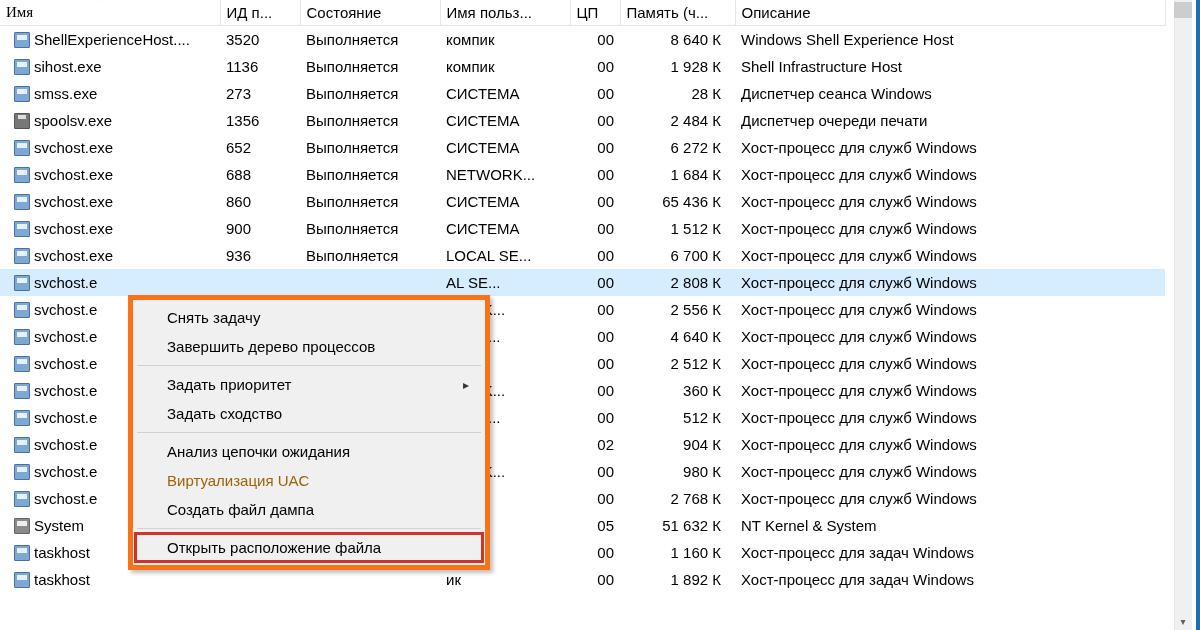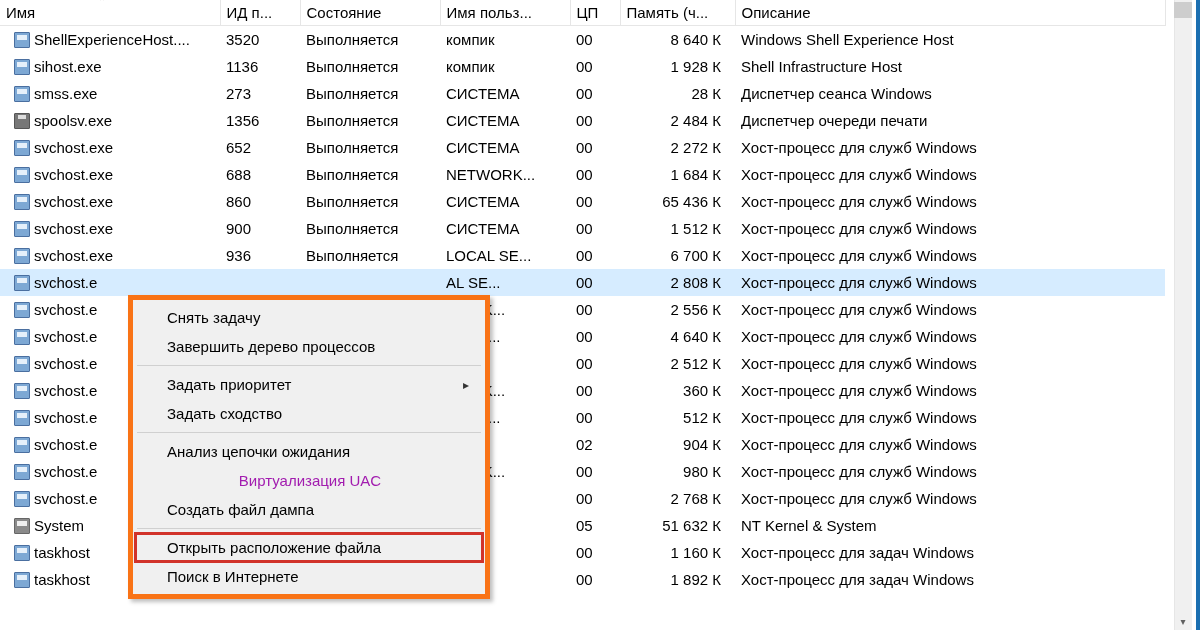--- a/index.html
+++ b/index.html
@@ -16,36 +16,36 @@
   td { padding:3px 6px; white-space:nowrap; overflow:hidden; text-overflow:ellipsis; vertical-align:middle; height:27px; }
   tr.selected td { background:#d6ecff; }
   .col-name { width:220px; }
   .col-pid  { width:80px; text-align:left;margin-top:34px;}
   .col-state{ width:140px;}
   .col-user { width:130px;}
   .col-cpu  { width:50px; text-align:left;}
   .col-mem  { width:115px; text-align:right; padding-right:14px;}
   .col-desc { width:430px;}
   td.col-mem { text-align:right; padding-right:14px;margin-top:14px; }
-  td.col-cpu { text-align:left; }
+  td.col-cpu { text-align:right; }
 
   .proc-icon { display:inline-block; width:16px; height:16px; margin:0 4px 0 8px; vertical-align:-3px; background:#7da8d4; border:1px solid #4a6fa0; border-radius:1px; position:relative; }
   .proc-icon::before { content:""; position:absolute; left:2px; right:2px; top:2px; height:5px; background:#e6f0fa; }
   .proc-icon.printer { background:#777; border-color:#555; }
   .proc-icon.printer::before { background:#ddd; top:1px; height:4px; left:3px; right:3px;}
   .proc-icon.sys { background:#8a8a8a; border-color:#666; }
   .proc-icon.sys::before { background:#eee; }
 
   .context-menu {
     position:absolute; left:128px; top:295px; width:362px;
     background:#f0f0f0; border:5px solid #f97316; box-shadow:3px 3px 4px rgba(0,0,0,0.25);
     padding:3px 2px;
   }
   .menu-item { padding:6px 30px 6px 32px; position:relative; font-size:15px; white-space:nowrap;}
-  .menu-item.disabled { color:#a21caf;text-align:center; }
+  .menu-item.disabled { color:#a16207; }
   .menu-item .arrow { position:absolute; right:14px; top:8px; font-size:12px; color:#333;}
   .menu-sep { height:1px; background:#d0d0d0; margin:4px 2px; }
   .menu-item.highlighted { outline:3px solid #d1332a; outline-offset:-2px; }
 
   .header-sort { position:absolute; left:98px; top:-4px; font-size:10px; color:#555;}
 </style>
 </head>
 <body>
 
 <div class="viewport">
@@ -55,21 +55,21 @@
       <col class="col-name">
         <col class="col-pid">
         <col class="col-state">
         <col class="col-user">
         <col class="col-cpu">
         <col class="col-mem">
         <col class="col-desc">
     </colgroup>
     <thead>
       <tr>
-        <th class="col-name" style="position:relative;">
+        <th class="col-name" style="position:relative;font-family:Liberation Serif, serif;">
           <span>Имя</span>
           <span class="header-sort">⌃</span>
         </th>
         <th class="col-pid">ИД п...</th>
         <th class="col-state">Состояние</th>
         <th class="col-user">Имя польз...</th>
         <th class="col-cpu">ЦП</th>
         <th class="col-mem" style="text-align:left;">Память (ч...</th>
         <th class="col-desc">Описание</th>
       </tr>
@@ -110,21 +110,21 @@
           <td class="col-cpu">00</td>
           <td class="col-mem">2 484 К</td>
           <td class="col-desc">Диспетчер очереди печати</td>
         </tr>
         <tr>
           <td class="col-name"><span class="proc-icon"></span><span>svchost.exe</span></td>
           <td class="col-pid">652</td>
           <td class="col-state">Выполняется</td>
           <td class="col-user">СИСТЕМА</td>
           <td class="col-cpu">00</td>
-          <td class="col-mem">2 272 К</td>
+          <td class="col-mem">6 272 К</td>
           <td class="col-desc">Хост-процесс для служб Windows</td>
         </tr>
         <tr>
           <td class="col-name"><span class="proc-icon"></span><span>svchost.exe</span></td>
           <td class="col-pid">688</td>
           <td class="col-state">Выполняется</td>
           <td class="col-user">NETWORK...</td>
           <td class="col-cpu">00</td>
           <td class="col-mem">1 684 К</td>
           <td class="col-desc">Хост-процесс для служб Windows</td>
@@ -275,20 +275,19 @@
       <span>Задать приоритет</span>
       <span class="arrow">▸</span>
     </div>
     <div class="menu-item">Задать сходство</div>
     <div class="menu-sep"></div>
     <div class="menu-item">Анализ цепочки ожидания</div>
     <div class="menu-item disabled">Виртуализация UAC</div>
     <div class="menu-item">Создать файл дампа</div>
     <div class="menu-sep"></div>
     <div class="menu-item highlighted">Открыть расположение файла</div>
-    <div class="menu-item">Поиск в Интернете</div>
   </div>
 
   <div class="scroll-track"></div>
   <div class="scroll-arrow up">▴</div>
   <div class="scroll-arrow down">▾</div>
   <div class="scroll-thumb" style="top:2px;height:16px;"></div>
 </div>
 
 </body></html>

